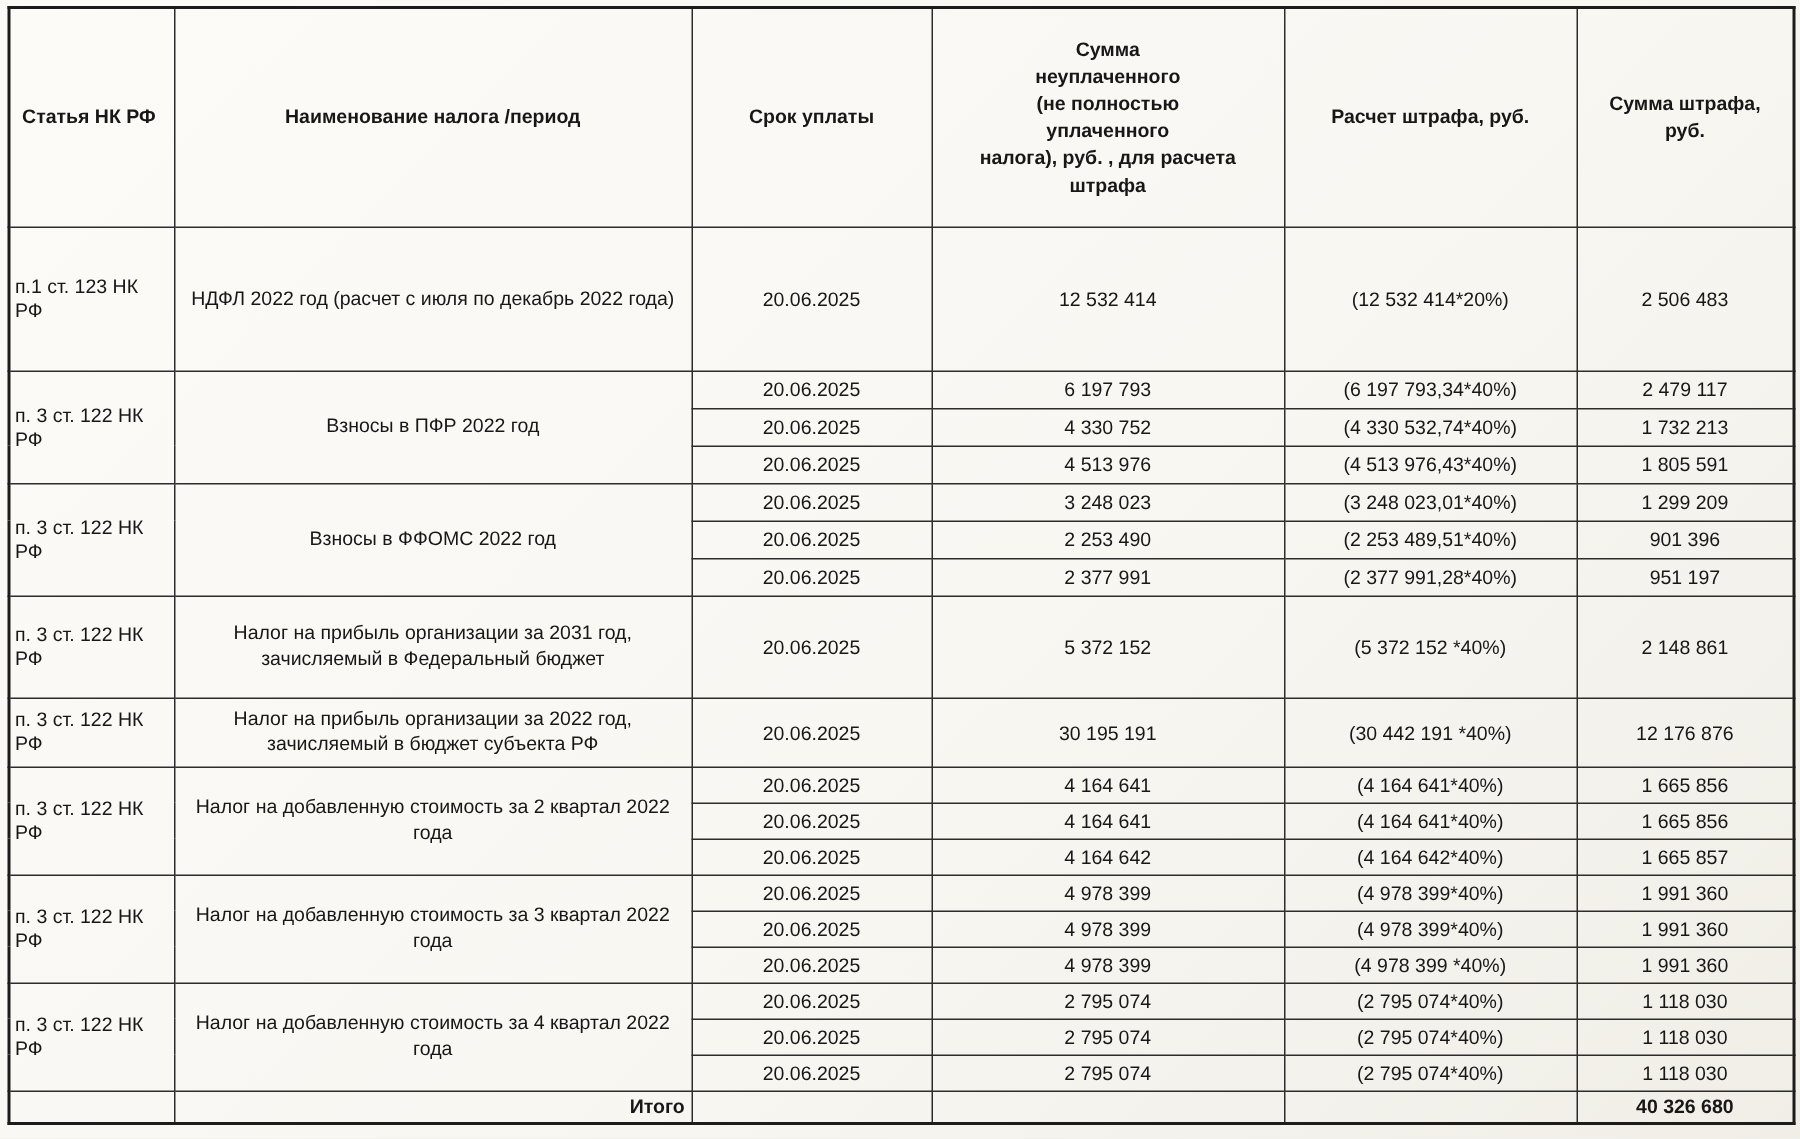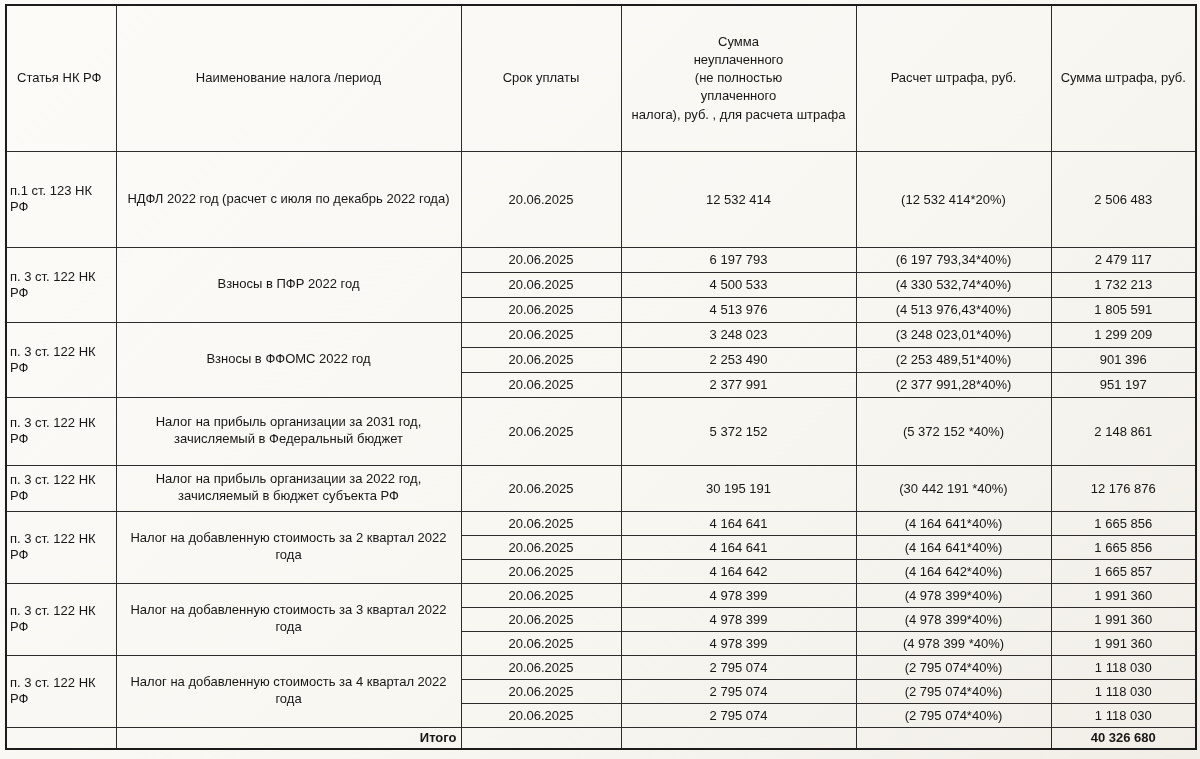--- a/index.html
+++ b/index.html
@@ -23,21 +23,21 @@
   }
   th, td {
     border: 1px solid #2c2c2c;
     overflow: hidden;
     vertical-align: middle;
     padding: 2px 4px;
     font-size: 13px;
   }
   thead tr { height: 146px; }
   th {
-    font-weight: normal;
+    font-weight: bold;
     text-align: center;
     white-space: pre-line;
     line-height: 1.4;
     padding: 2px 8px;
   }
   th:first-child { text-align: center; padding-left: 4px; }
 
   tbody tr { height: 25px; }
   tbody tr:nth-child(1) { height: 96px; }   
   tbody tr:nth-child(8) { height: 68px; }   
@@ -102,21 +102,21 @@
         <tr>
           <td rowspan="3" class="article">п. 3 ст. 122 НК РФ</td>
           <td rowspan="3" class="tax-name">Взносы в ПФР 2022 год</td>
           <td class="due">20.06.2025</td>
           <td class="amount">6 197 793</td>
           <td class="calc">(6 197 793,34*40%)</td>
           <td class="fine">2 479 117</td>
         </tr>
         <tr>
           <td class="due">20.06.2025</td>
-          <td class="amount">4 500 533</td>
+          <td class="amount">4 330 752</td>
           <td class="calc">(4 330 532,74*40%)</td>
           <td class="fine">1 732 213</td>
         </tr>
         <tr>
           <td class="due">20.06.2025</td>
           <td class="amount">4 513 976</td>
           <td class="calc">(4 513 976,43*40%)</td>
           <td class="fine">1 805 591</td>
         </tr>
         <tr>

